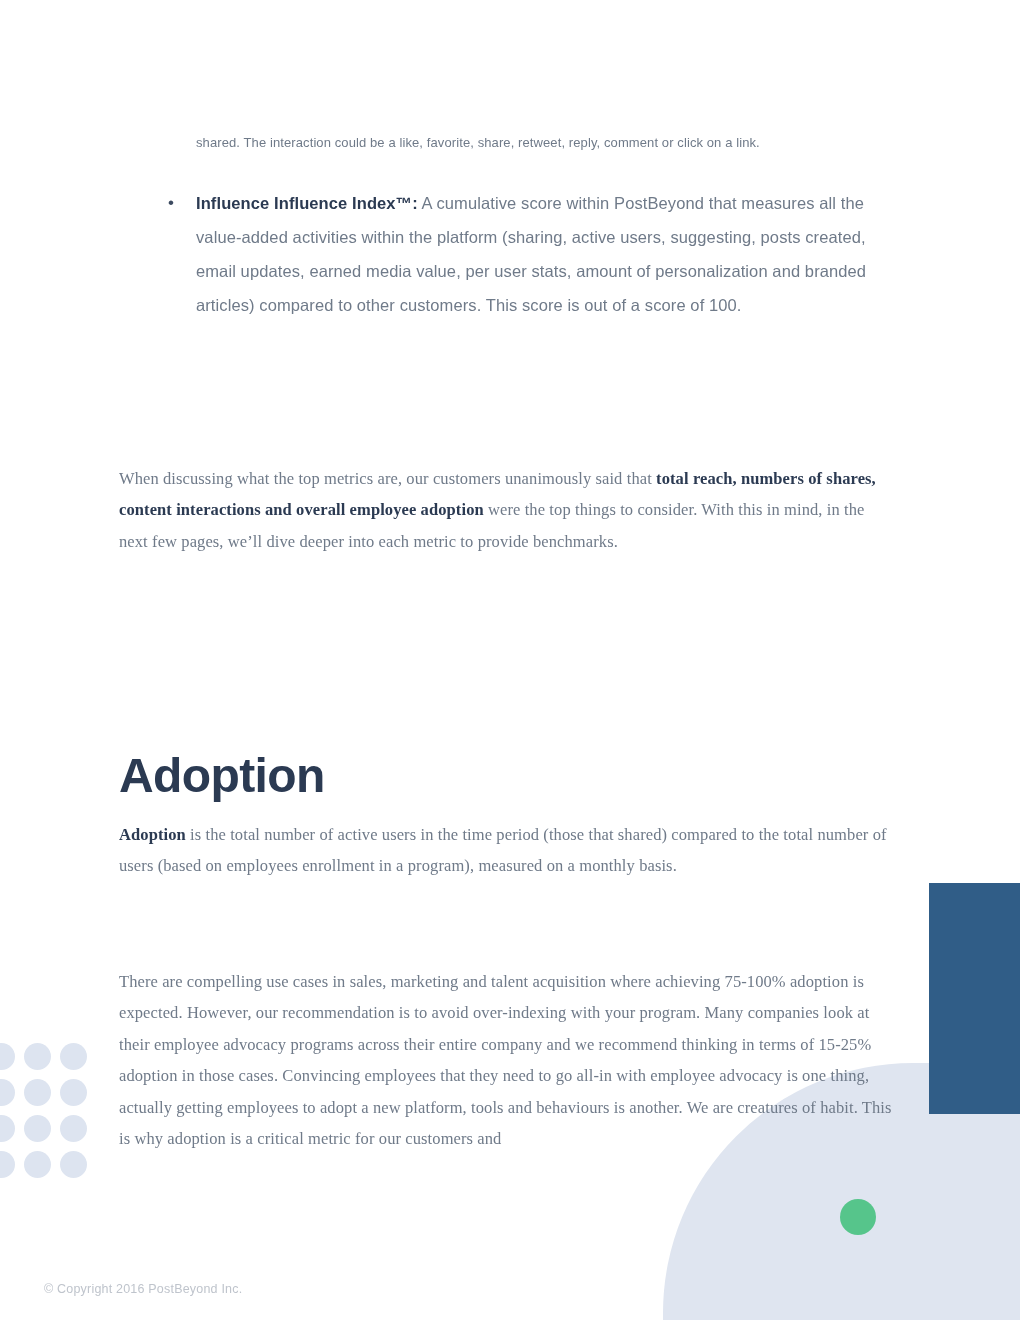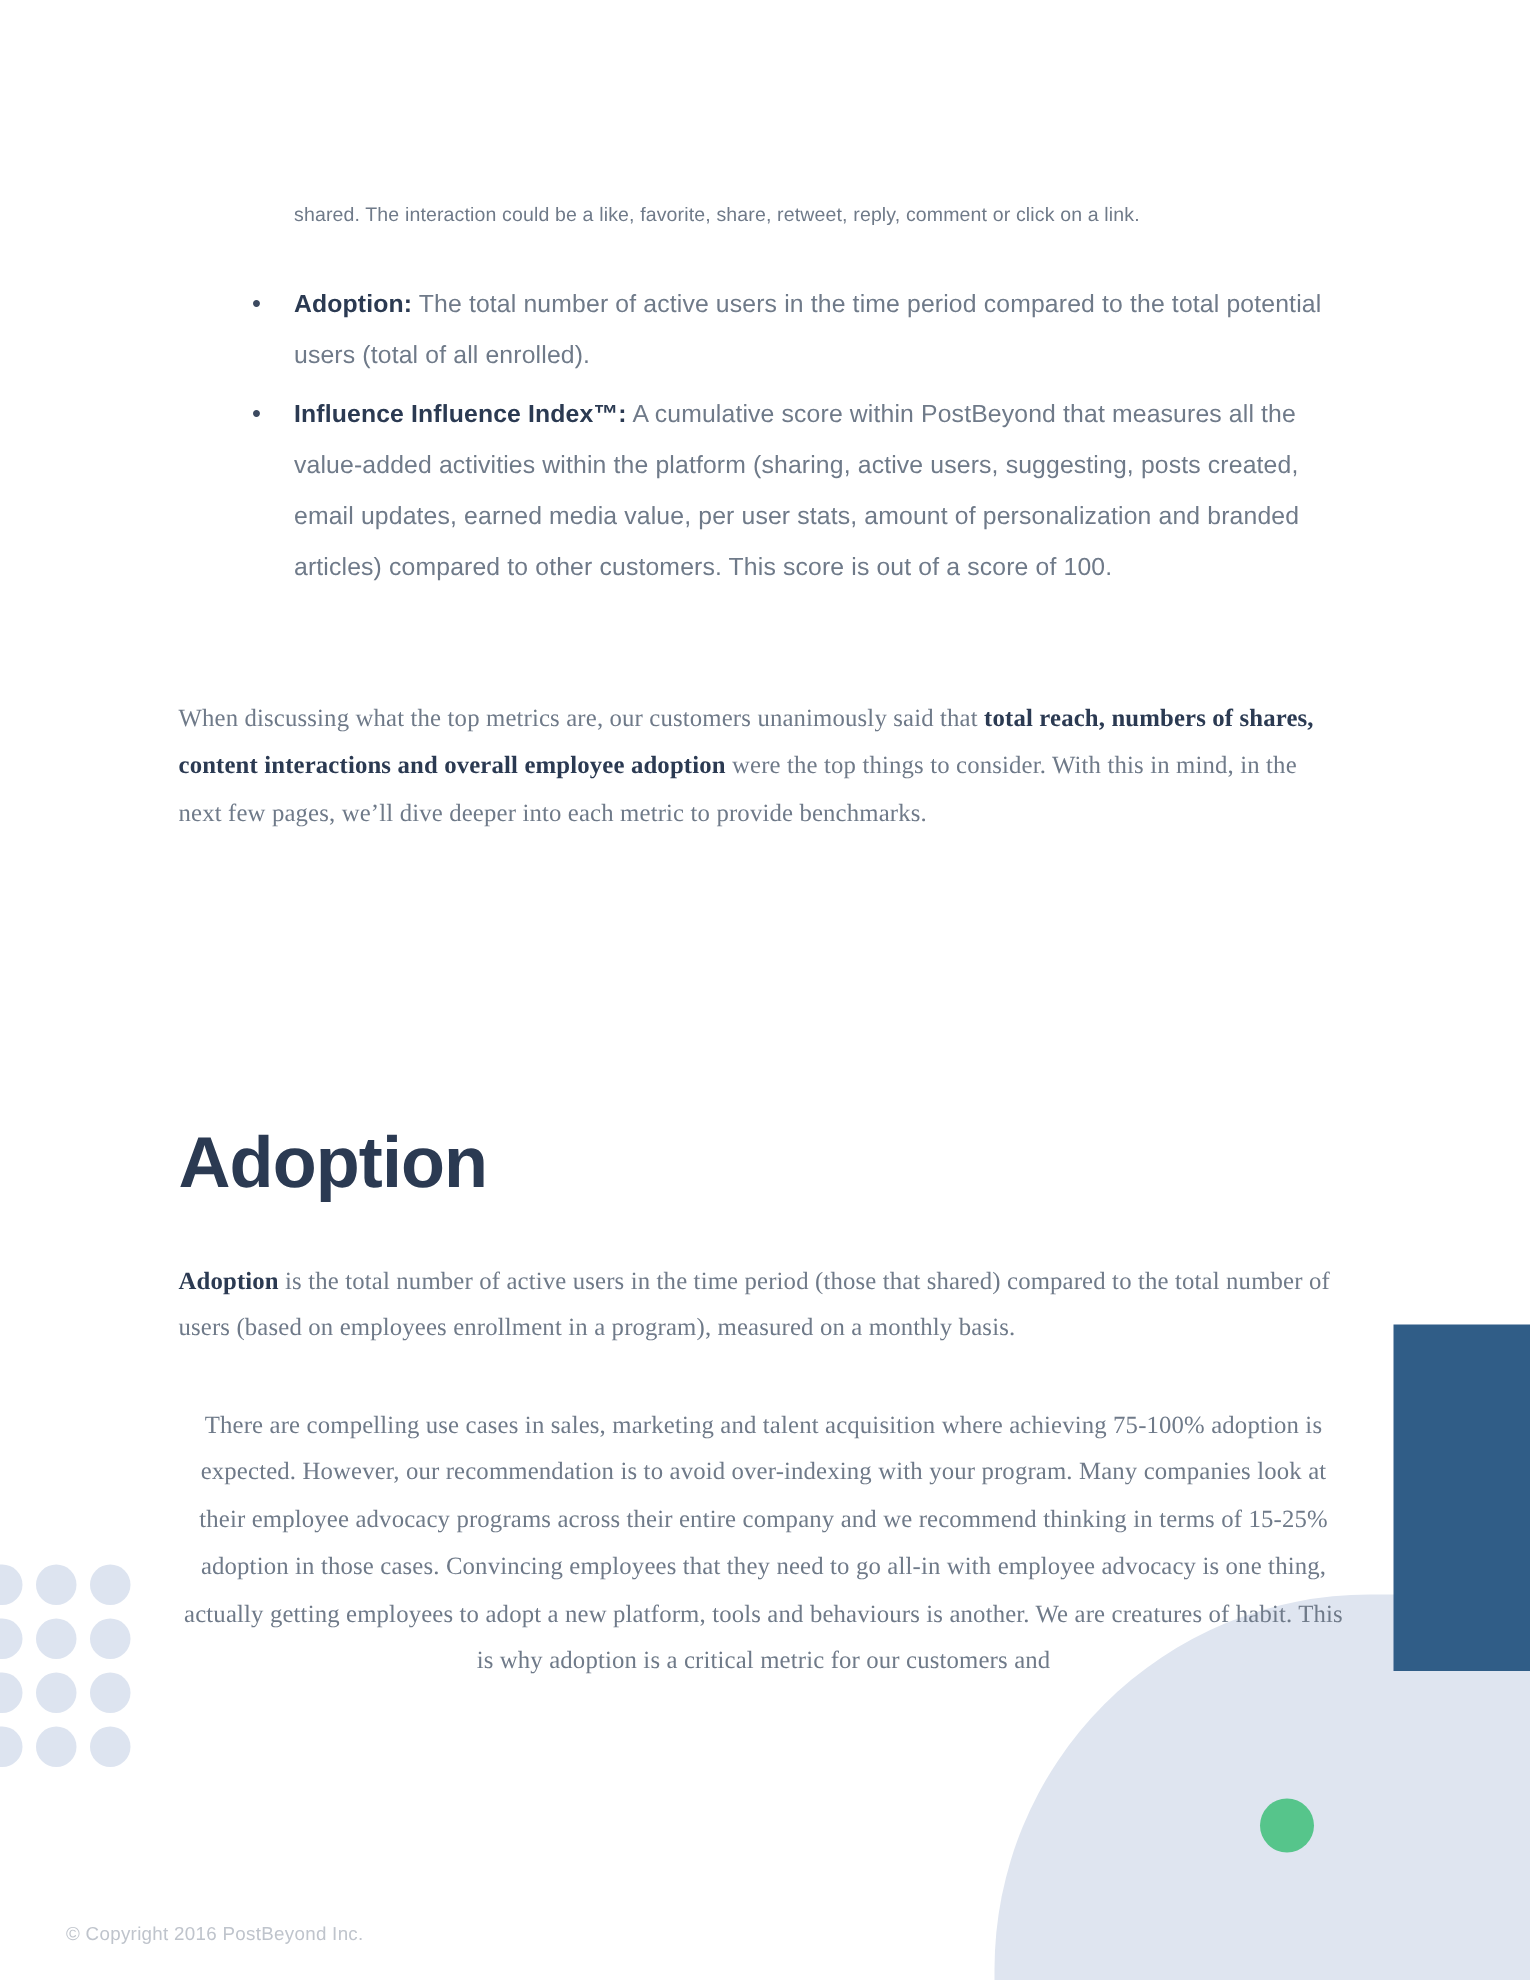--- a/index.html
+++ b/index.html
@@ -121,22 +121,22 @@
     position: absolute;
     width: 775px;
     left: 119px;
     font-size: 16.5px;
     line-height: 31.5px;
     color: #6f7a89;
     letter-spacing: 0.1px;
     font-family: Liberation Serif, serif;
   }
   .para-summary { top: 446px; width: 765px; line-height: 31.5px; }
-  .para-intro   { top: 821px; }
-  .para-body    { top: 917px; width: 780px; text-align: center; }
+  .para-intro   { top: 802px; }
+  .para-body    { top: 949px; width: 780px; }
 
   .section-title {
     position: absolute;
     left: 119px;
     top: 718px;
     font-size: 48px;
     font-weight: 800;
     color: #2b3a52;
     letter-spacing: -0.6px;
     line-height: 1.1;
@@ -176,23 +176,20 @@
       <span class="dot"></span>
     </div>
   </div>
 
   <div class="content">
 
     <p class="lead-text">shared. The interaction could be a like, favorite, share, retweet, reply, comment or click on a link.</p>
 
     <ul class="bullets">
       <li>
-        <b>Adoption:</b><span> The total number of active users in the time period compared to the total potential users (total of all enrolled).</span>
-      </li>
-      <li>
         <b>Influence Influence Index™:</b><span> A cumulative score within PostBeyond that measures all the value-added activities within the platform (sharing, active users, suggesting, posts created, email updates, earned media value, per user stats, amount of personalization and branded articles) compared to other customers. This score is out of a score of 100.</span>
       </li>
     </ul>
 
     <p class="para para-summary"><span>When discussing what the top metrics are, our customers unanimously said that </span><b>total reach, numbers of shares, content interactions and overall employee adoption</b><span> were the top things to consider. With this in mind, in the next few pages, we’ll dive deeper into each metric to provide benchmarks.</span></p>
 
     <h1 class="section-title">Adoption</h1>
 
     <p class="para para-intro"><b>Adoption</b><span>  is the total number of active users in the time period (those that shared) compared to the total number of users (based on employees enrollment in a program), measured on a monthly basis.</span></p>
 

